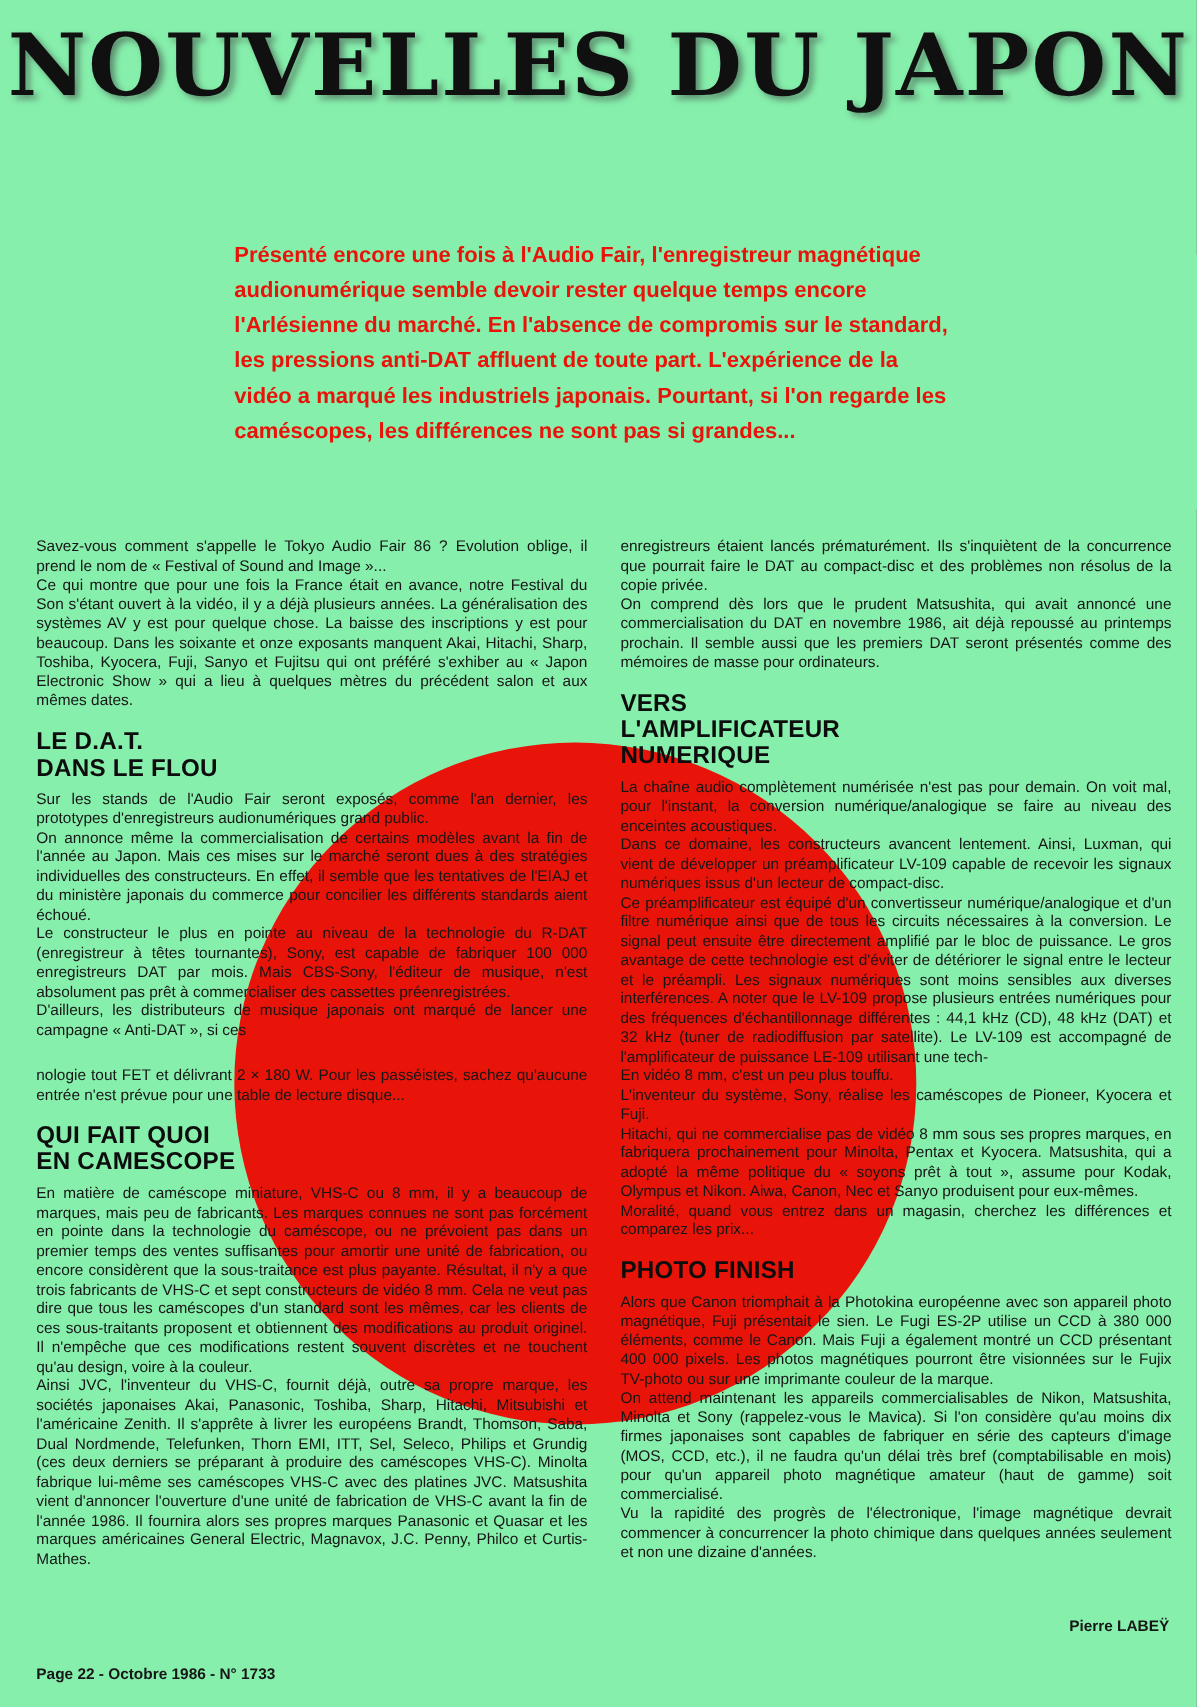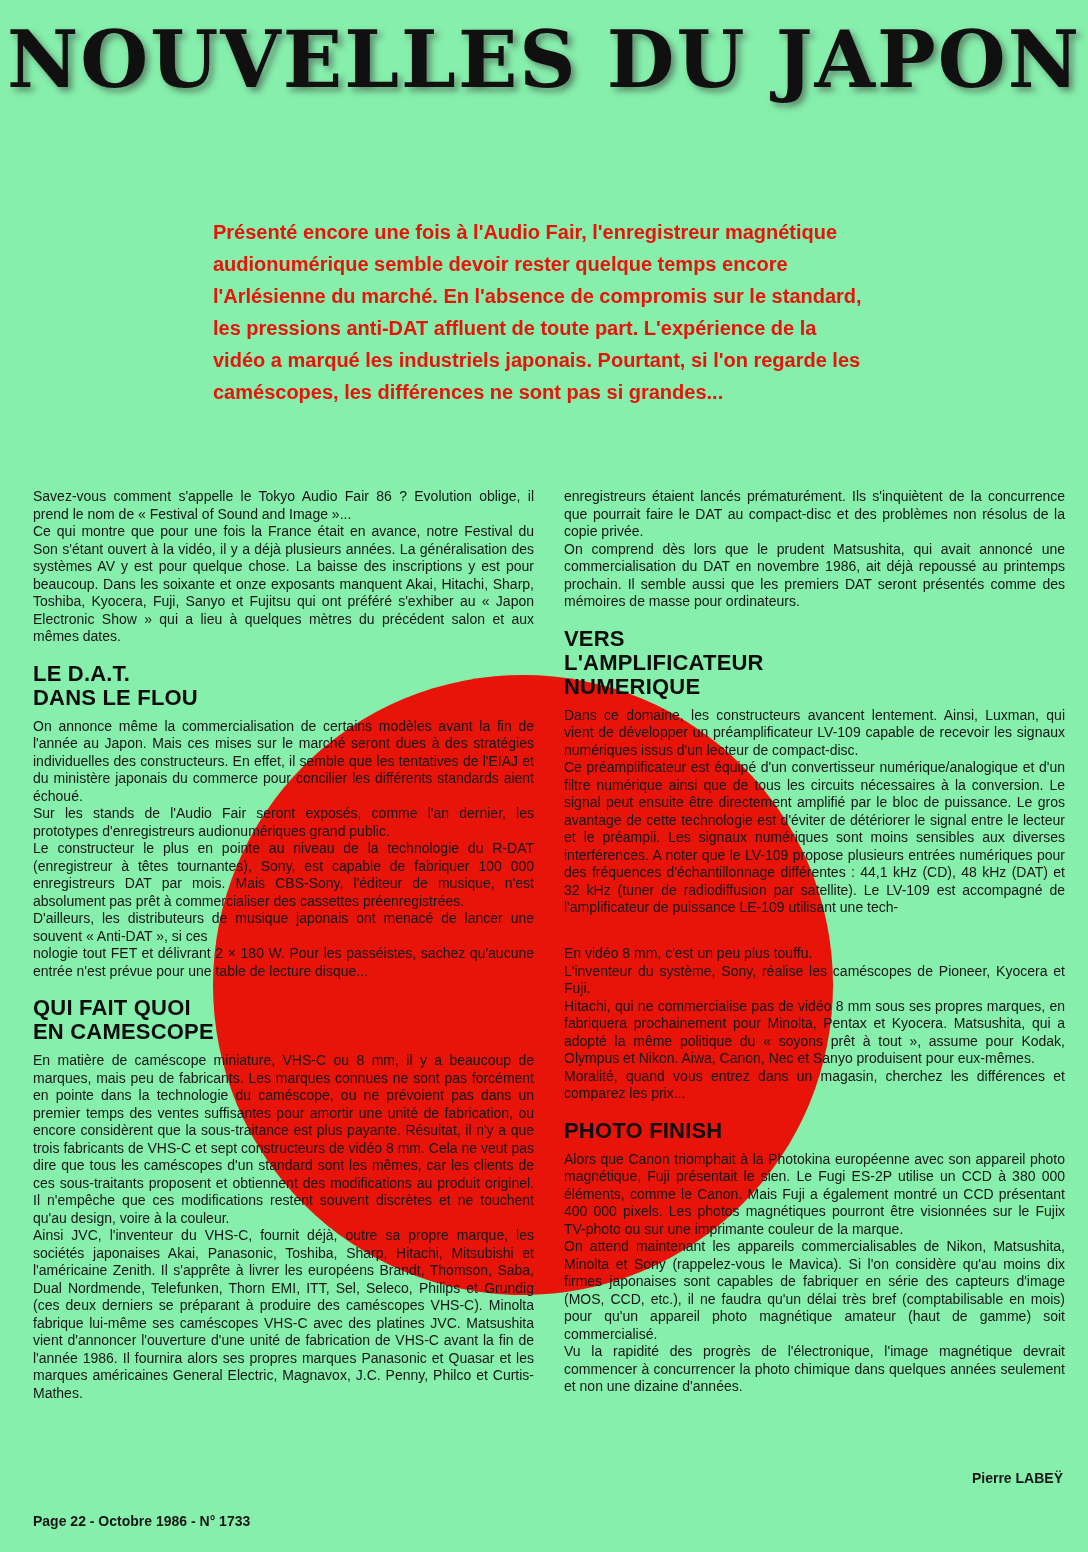--- a/index.html
+++ b/index.html
@@ -98,31 +98,32 @@
 <div class="page">
   <h1 class="title">NOUVELLES DU JAPON</h1>
   <p class="intro" style="color: rgb(232, 20, 10);">Présenté encore une fois à l'Audio Fair, l'enregistreur magnétique audionumérique semble devoir rester quelque temps encore l'Arlésienne du marché. En l'absence de compromis sur le standard, les pressions anti-DAT affluent de toute part. L'expérience de la vidéo a marqué les industriels japonais. Pourtant, si l'on regarde les caméscopes, les différences ne sont pas si grandes...</p>
   <div class="red-circle" style="background: rgb(232, 20, 10);"></div>
   <div class="columns">
     <div class="col">
         <p>Savez-vous comment s'appelle le Tokyo Audio Fair 86 ? Evolution oblige, il prend le nom de « Festival of Sound and Image »...</p>
         <p>Ce qui montre que pour une fois la France était en avance, notre Festival du Son s'étant ouvert à la vidéo, il y a déjà plusieurs années. La généralisation des systèmes AV y est pour quelque chose. La baisse des inscriptions y est pour beaucoup. Dans les soixante et onze exposants manquent Akai, Hitachi, Sharp, Toshiba, Kyocera, Fuji, Sanyo et Fujitsu qui ont préféré s'exhiber au « Japon Electronic Show » qui a lieu à quelques mètres du précédent salon et aux mêmes dates.</p>
         <h2>LE D.A.T.
 DANS LE FLOU</h2>
+        <p>Sur les stands de l'Audio Fair seront exposés, comme l'an dernier, les prototypes d'enregistreurs audionumériques grand public.</p>
         <p>On annonce même la commercialisation de certains modèles avant la fin de l'année au Japon. Mais ces mises sur le marché seront dues à des stratégies individuelles des constructeurs. En effet, il semble que les tentatives de l'EIAJ et du ministère japonais du commerce pour concilier les différents standards aient échoué.</p>
-        <p>Sur les stands de l'Audio Fair seront exposés, comme l'an dernier, les prototypes d'enregistreurs audionumériques grand public.</p>
         <p>Le constructeur le plus en pointe au niveau de la technologie du R-DAT (enregistreur à têtes tournantes), Sony, est capable de fabriquer 100 000 enregistreurs DAT par mois. Mais CBS-Sony, l'éditeur de musique, n'est absolument pas prêt à commercialiser des cassettes préenregistrées.</p>
-        <p>D'ailleurs, les distributeurs de musique japonais ont menacé de lancer une souvent « Anti-DAT », si ces</p>
+        <p>D'ailleurs, les distributeurs de musique japonais ont marqué de lancer une campagne « Anti-DAT », si ces</p>
       </div>
     <div class="col">
         <p>enregistreurs étaient lancés prématurément. Ils s'inquiètent de la concurrence que pourrait faire le DAT au compact-disc et des problèmes non résolus de la copie privée.</p>
         <p>On comprend dès lors que le prudent Matsushita, qui avait annoncé une commercialisation du DAT en novembre 1986, ait déjà repoussé au printemps prochain. Il semble aussi que les premiers DAT seront présentés comme des mémoires de masse pour ordinateurs.</p>
         <h2>VERS
 L'AMPLIFICATEUR
 NUMERIQUE</h2>
+        <p>La chaîne audio complètement numérisée n'est pas pour demain. On voit mal, pour l'instant, la conversion numérique/analogique se faire au niveau des enceintes acoustiques.</p>
         <p>Dans ce domaine, les constructeurs avancent lentement. Ainsi, Luxman, qui vient de développer un préamplificateur LV-109 capable de recevoir les signaux numériques issus d'un lecteur de compact-disc.</p>
         <p>Ce préamplificateur est équipé d'un convertisseur numérique/analogique et d'un filtre numérique ainsi que de tous les circuits nécessaires à la conversion. Le signal peut ensuite être directement amplifié par le bloc de puissance. Le gros avantage de cette technologie est d'éviter de détériorer le signal entre le lecteur et le préampli. Les signaux numériques sont moins sensibles aux diverses interférences. A noter que le LV-109 propose plusieurs entrées numériques pour des fréquences d'échantillonnage différentes : 44,1 kHz (CD), 48 kHz (DAT) et 32 kHz (tuner de radiodiffusion par satellite). Le LV-109 est accompagné de l'amplificateur de puissance LE-109 utilisant une tech-</p>
       </div>
     <div class="col">
         <p>nologie tout FET et délivrant 2 × 180 W. Pour les passéistes, sachez qu'aucune entrée n'est prévue pour une table de lecture disque...</p>
         <h2>QUI FAIT QUOI
 EN CAMESCOPE</h2>
         <p>En matière de caméscope miniature, VHS-C ou 8 mm, il y a beaucoup de marques, mais peu de fabricants. Les marques connues ne sont pas forcément en pointe dans la technologie du caméscope, ou ne prévoient pas dans un premier temps des ventes suffisantes pour amortir une unité de fabrication, ou encore considèrent que la sous-traitance est plus payante. Résultat, il n'y a que trois fabricants de VHS-C et sept constructeurs de vidéo 8 mm. Cela ne veut pas dire que tous les caméscopes d'un standard sont les mêmes, car les clients de ces sous-traitants proposent et obtiennent des modifications au produit originel. Il n'empêche que ces modifications restent souvent discrètes et ne touchent qu'au design, voire à la couleur.</p>
         <p>Ainsi JVC, l'inventeur du VHS-C, fournit déjà, outre sa propre marque, les sociétés japonaises Akai, Panasonic, Toshiba, Sharp, Hitachi, Mitsubishi et l'américaine Zenith. Il s'apprête à livrer les européens Brandt, Thomson, Saba, Dual Nordmende, Telefunken, Thorn EMI, ITT, Sel, Seleco, Philips et Grundig (ces deux derniers se préparant à produire des caméscopes VHS-C). Minolta fabrique lui-même ses caméscopes VHS-C avec des platines JVC. Matsushita vient d'annoncer l'ouverture d'une unité de fabrication de VHS-C avant la fin de l'année 1986. Il fournira alors ses propres marques Panasonic et Quasar et les marques américaines General Electric, Magnavox, J.C. Penny, Philco et Curtis-Mathes.</p>
       </div>

